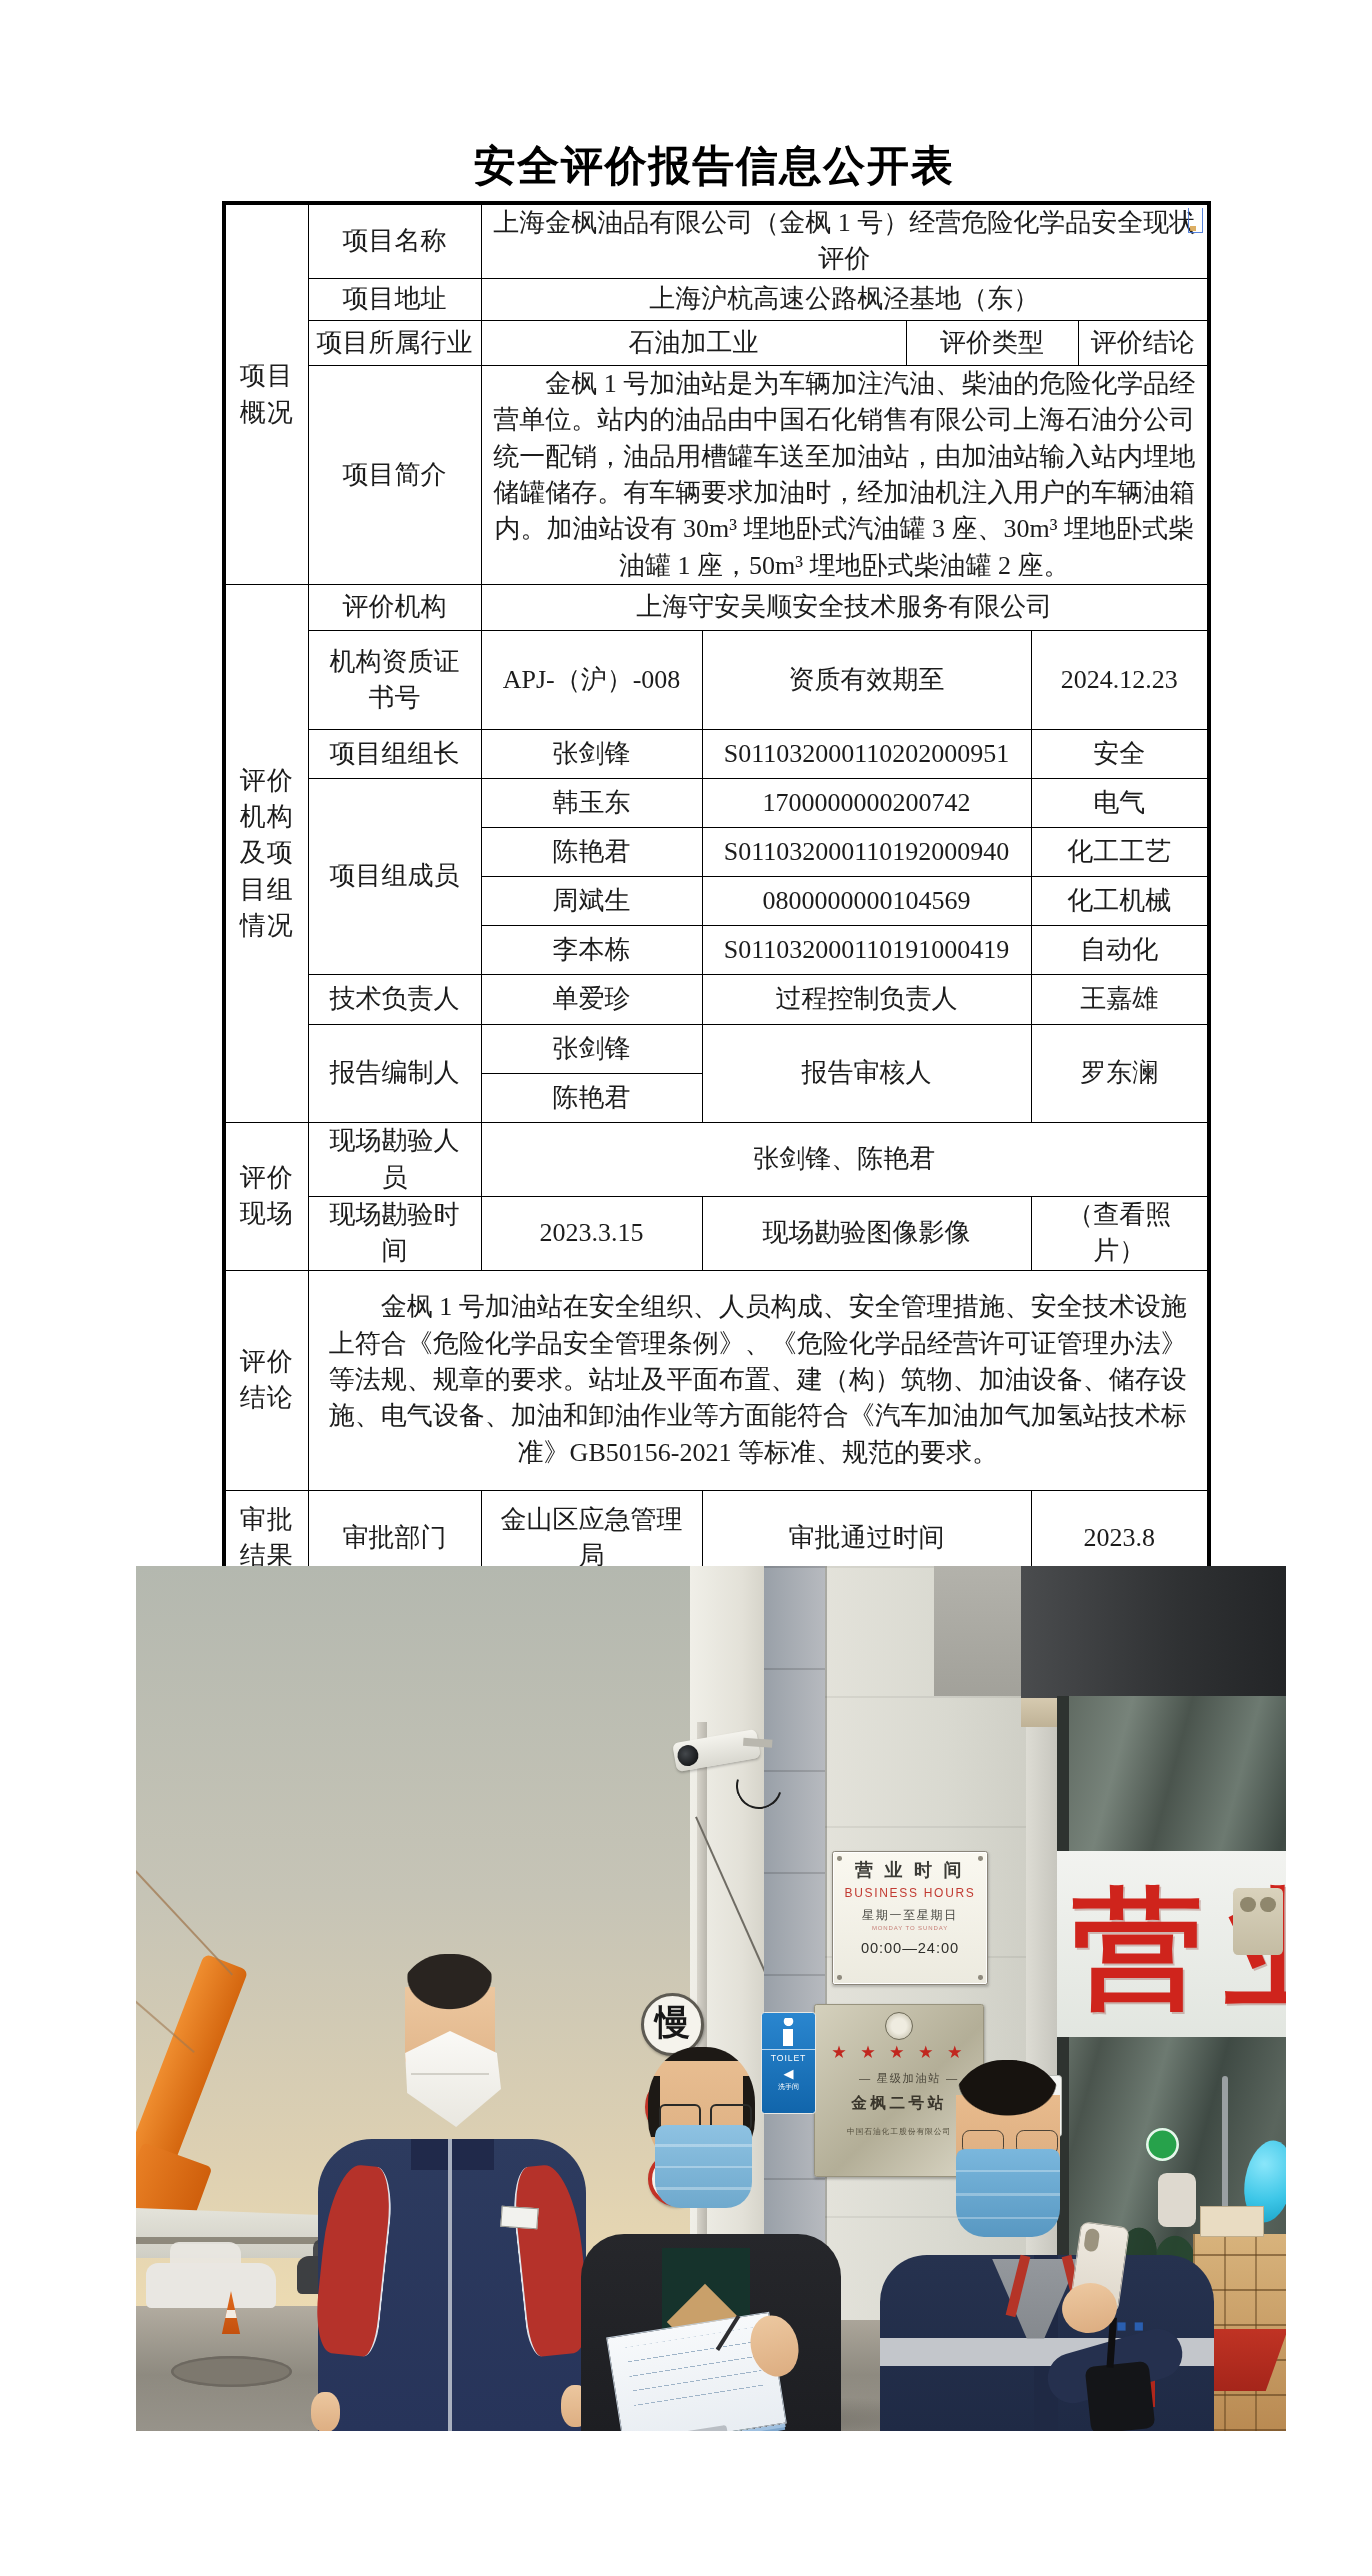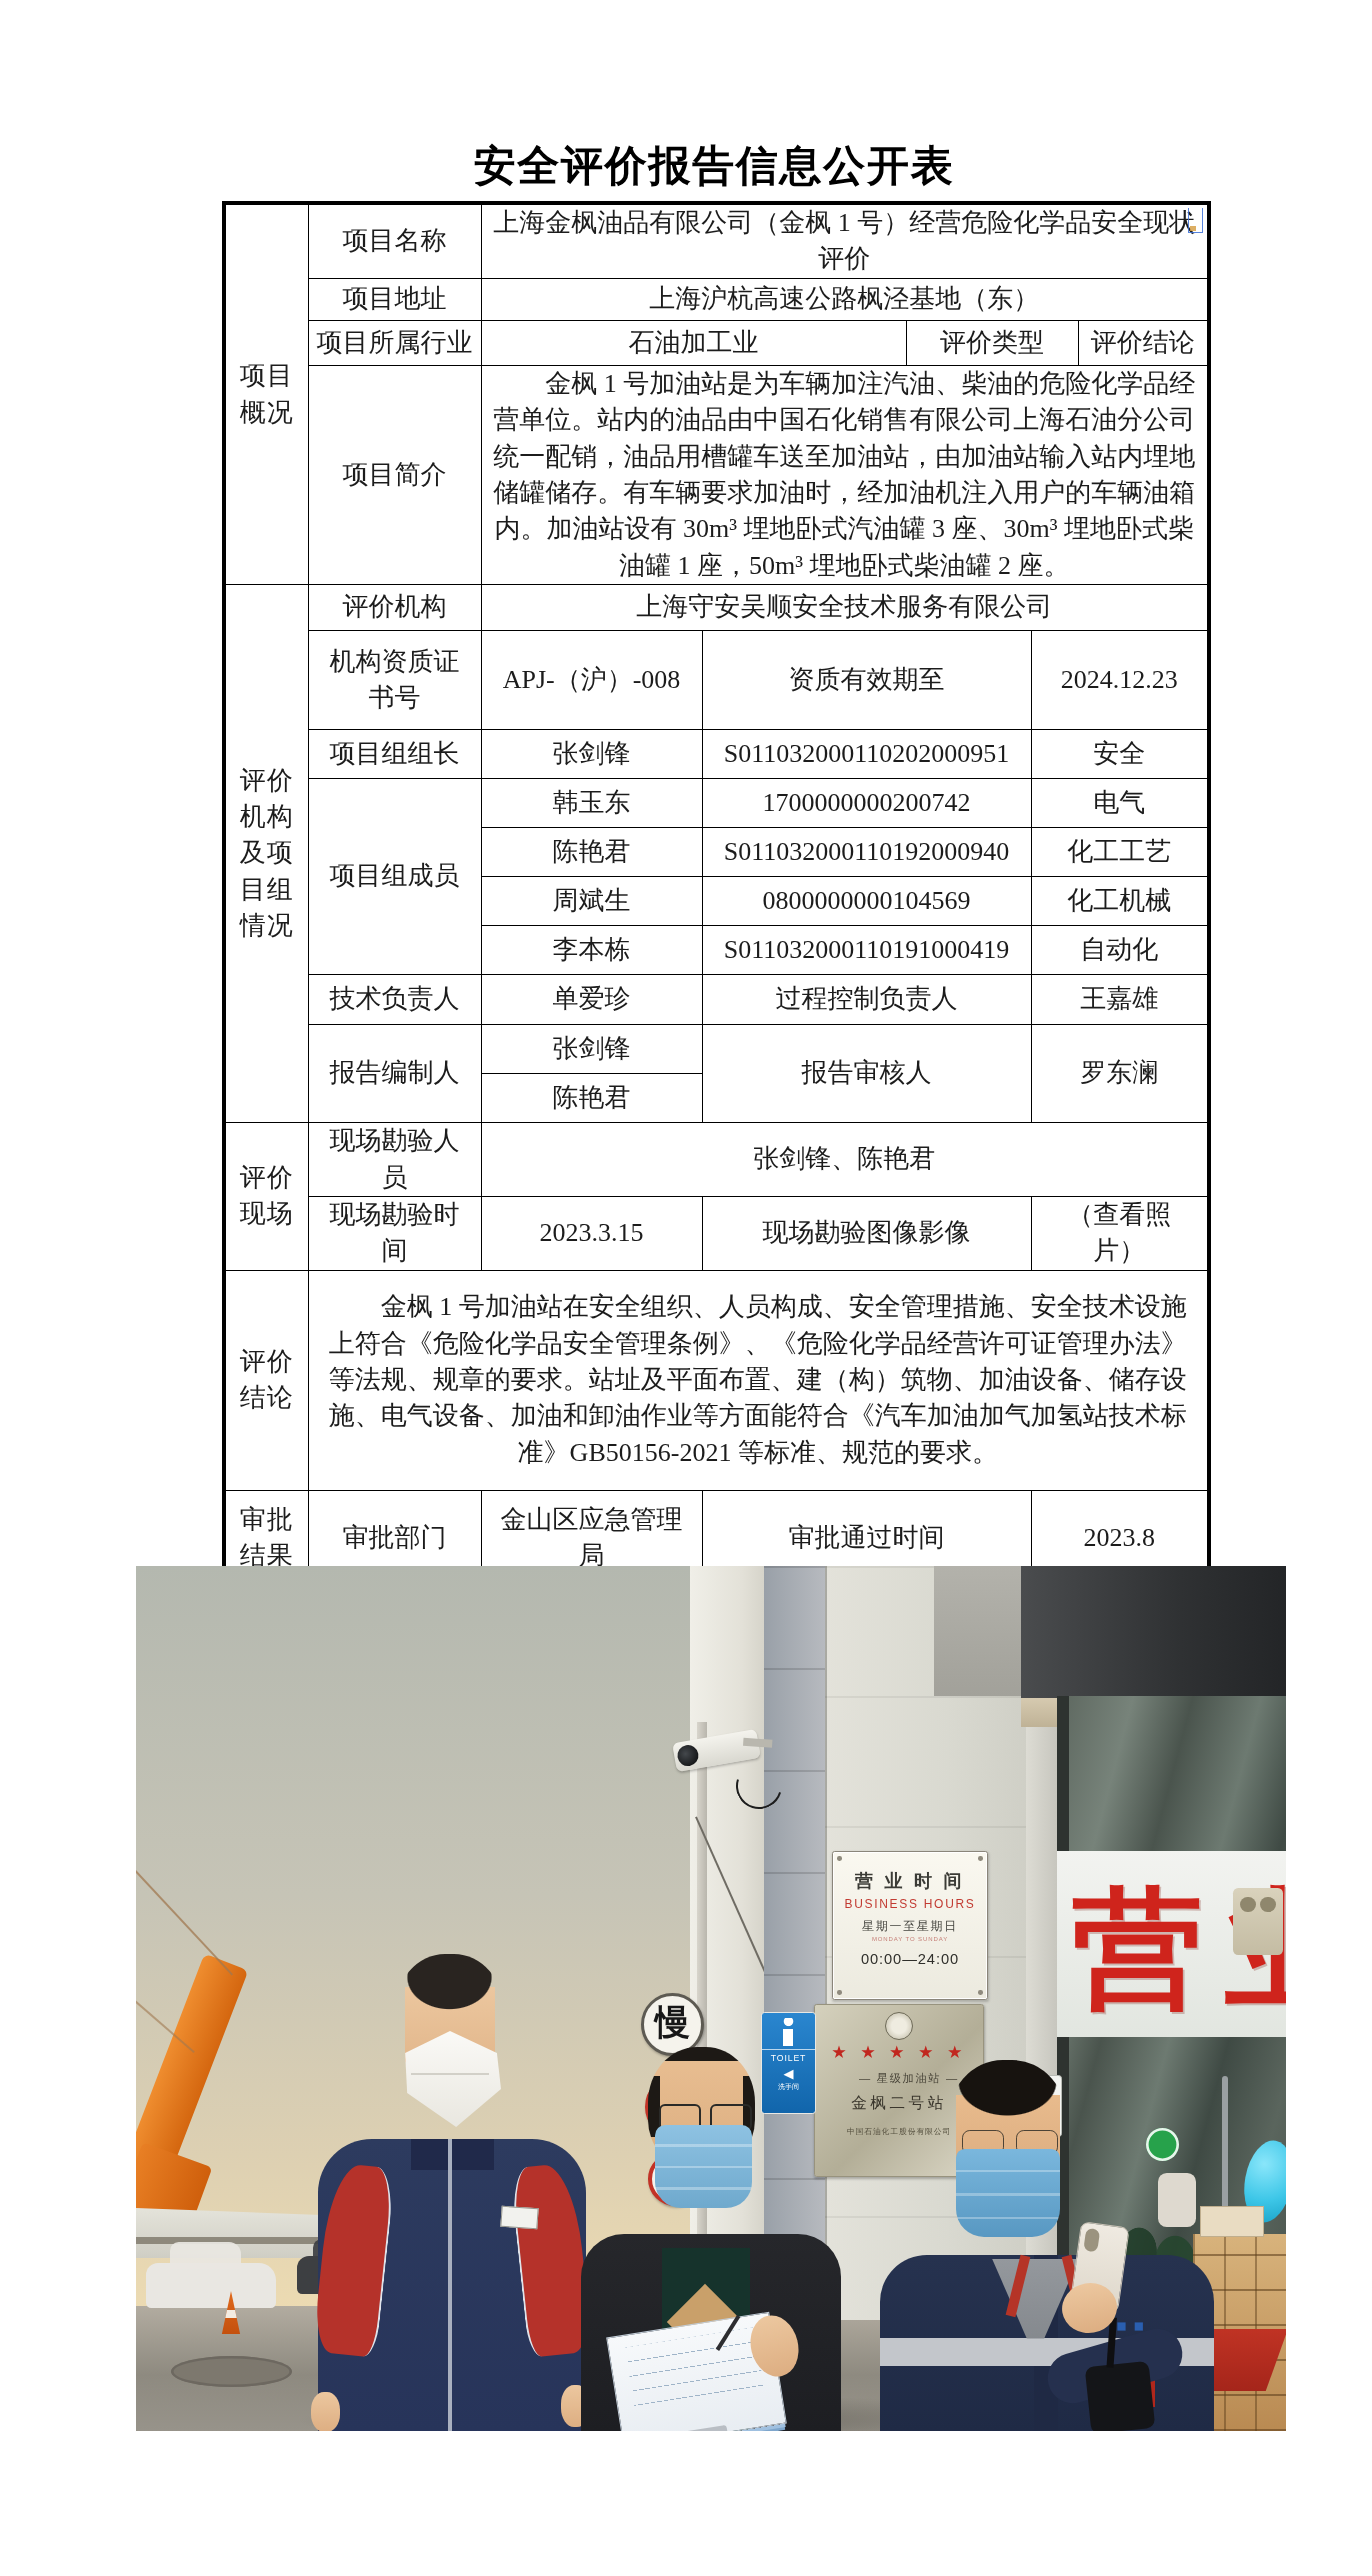--- a/index.html
+++ b/index.html
@@ -119,38 +119,38 @@
   .camera{left:538px;top:170px;width:85px;height:29px;background:linear-gradient(#f4f3ed,#d9d8d0);
           border-radius:6px;transform:rotate(-10deg);box-shadow:0 1.7px 2.6px rgba(0,0,0,.25);}
   .camera::before{content:"";position:absolute;left:2.6px;top:4.3px;width:21px;height:21px;border-radius:50%;
                   background:radial-gradient(circle at 40% 40%,#44484c,#17191b 70%);}
   .camera::after{content:"";position:absolute;right:-14px;top:10.4px;width:29px;height:7.8px;background:#b9b7ae;transform:rotate(14deg);}
   .cam-cable{left:600px;top:197px;width:42px;height:42px;border:2.6px solid transparent;
              border-bottom-color:#1d1d1d;border-left-color:#1d1d1d;border-radius:50%;transform:rotate(-28deg);}
 
   
   .sign{box-sizing:border-box;text-align:center;font-family:"Liberation Sans",sans-serif;}
-  .bh-sign{left:696px;top:285px;width:156px;height:149px;background:linear-gradient(#faf8f0,#eceadf);
-           border:1.7px solid #8a857a;border-radius:2.6px;padding-top:17px;
+  .bh-sign{left:696px;top:285px;width:156px;height:134px;background:linear-gradient(#faf8f0,#eceadf);
+           border:1.7px solid #8a857a;border-radius:2.6px;padding-top:6px;
            box-shadow:inset 0 0 0 0.9px #fff,0.9px 1.7px 2.6px rgba(0,0,0,.2);}
   .bh-title{display:block;font-size:18px;font-weight:bold;color:#3b3b36;letter-spacing:3.5px;font-family:"Liberation Serif",serif;}
   .bh-en{display:block;font-size:12px;color:#c23b32;letter-spacing:1.7px;margin-top:3.5px;}
   .bh-days{display:block;font-size:12px;color:#44443e;margin-top:7px;letter-spacing:1.7px;}
   .bh-days-en{display:block;font-size:6px;color:#c67f77;letter-spacing:0.9px;margin-top:1.7px;}
   .bh-hours{display:block;font-size:14.7px;color:#2f2f2b;margin-top:8.7px;letter-spacing:0.9px;}
   .bh-sign i{position:absolute;width:4.3px;height:4.3px;border-radius:50%;background:#8f8a7d;}
   .scr1{left:4.3px;top:4.3px;} .scr2{right:4.3px;top:4.3px;} .scr3{left:4.3px;bottom:4.3px;} .scr4{right:4.3px;bottom:4.3px;}
 
   .star-plaque{left:678px;top:438px;width:170px;height:173px;border:1.7px solid #98937e;border-radius:2.6px;
       background:linear-gradient(135deg,#d5d1bd,#b3ae97 55%,#dcd8c7);padding-top:7px;box-shadow:0.9px 1.7px 2.6px rgba(0,0,0,.25);}
   .plaque-logo{display:block;width:26px;height:26px;margin:0 auto 1.7px;border:1.7px solid #6e6a58;border-radius:50%;
       background:radial-gradient(circle at 50% 50%,#efece0 40%,#b7b29c);}
   .plaque-stars{display:block;font-size:17.3px;color:#c1271f;letter-spacing:4.3px;}
   .plaque-grade{display:block;font-size:11.2px;color:#4a463a;margin-top:8.7px;letter-spacing:1.7px;padding-left:20px;}
-  .plaque-station{display:block;font-size:15.6px;font-weight:normal;color:#3a362c;letter-spacing:3.5px;margin-top:7px;font-family:"Liberation Serif",serif;}
+  .plaque-station{display:block;font-size:15.6px;font-weight:bold;color:#3a362c;letter-spacing:3.5px;margin-top:7px;font-family:"Liberation Serif",serif;}
   .plaque-co{display:block;font-size:7.8px;color:#55503f;margin-top:12px;letter-spacing:0.9px;}
 
   .toilet-sign{left:625px;top:446px;width:55px;height:102px;background:linear-gradient(#2a86cf,#1165ab);
                border:1.7px solid #e8e8e4;border-radius:3.5px;color:#fff;padding-top:5.2px;}
   .t-person{position:relative;width:19px;height:28px;margin:0 auto;background:
       radial-gradient(circle at 50% 12%,#fff 0 4.3px,transparent 5.2px),
       linear-gradient(#fff,#fff) 50% 100%/10.4px 17.3px no-repeat;}
   .t-label{display:block;font-size:8.7px;letter-spacing:0.9px;margin-top:2.6px;border-top:0.9px solid rgba(255,255,255,.7);padding-top:3.5px;}
   .t-arrow{display:block;font-size:13px;margin-top:3.5px;line-height:1;}
   .t-cn{display:block;font-size:7px;margin-top:2.6px;}

